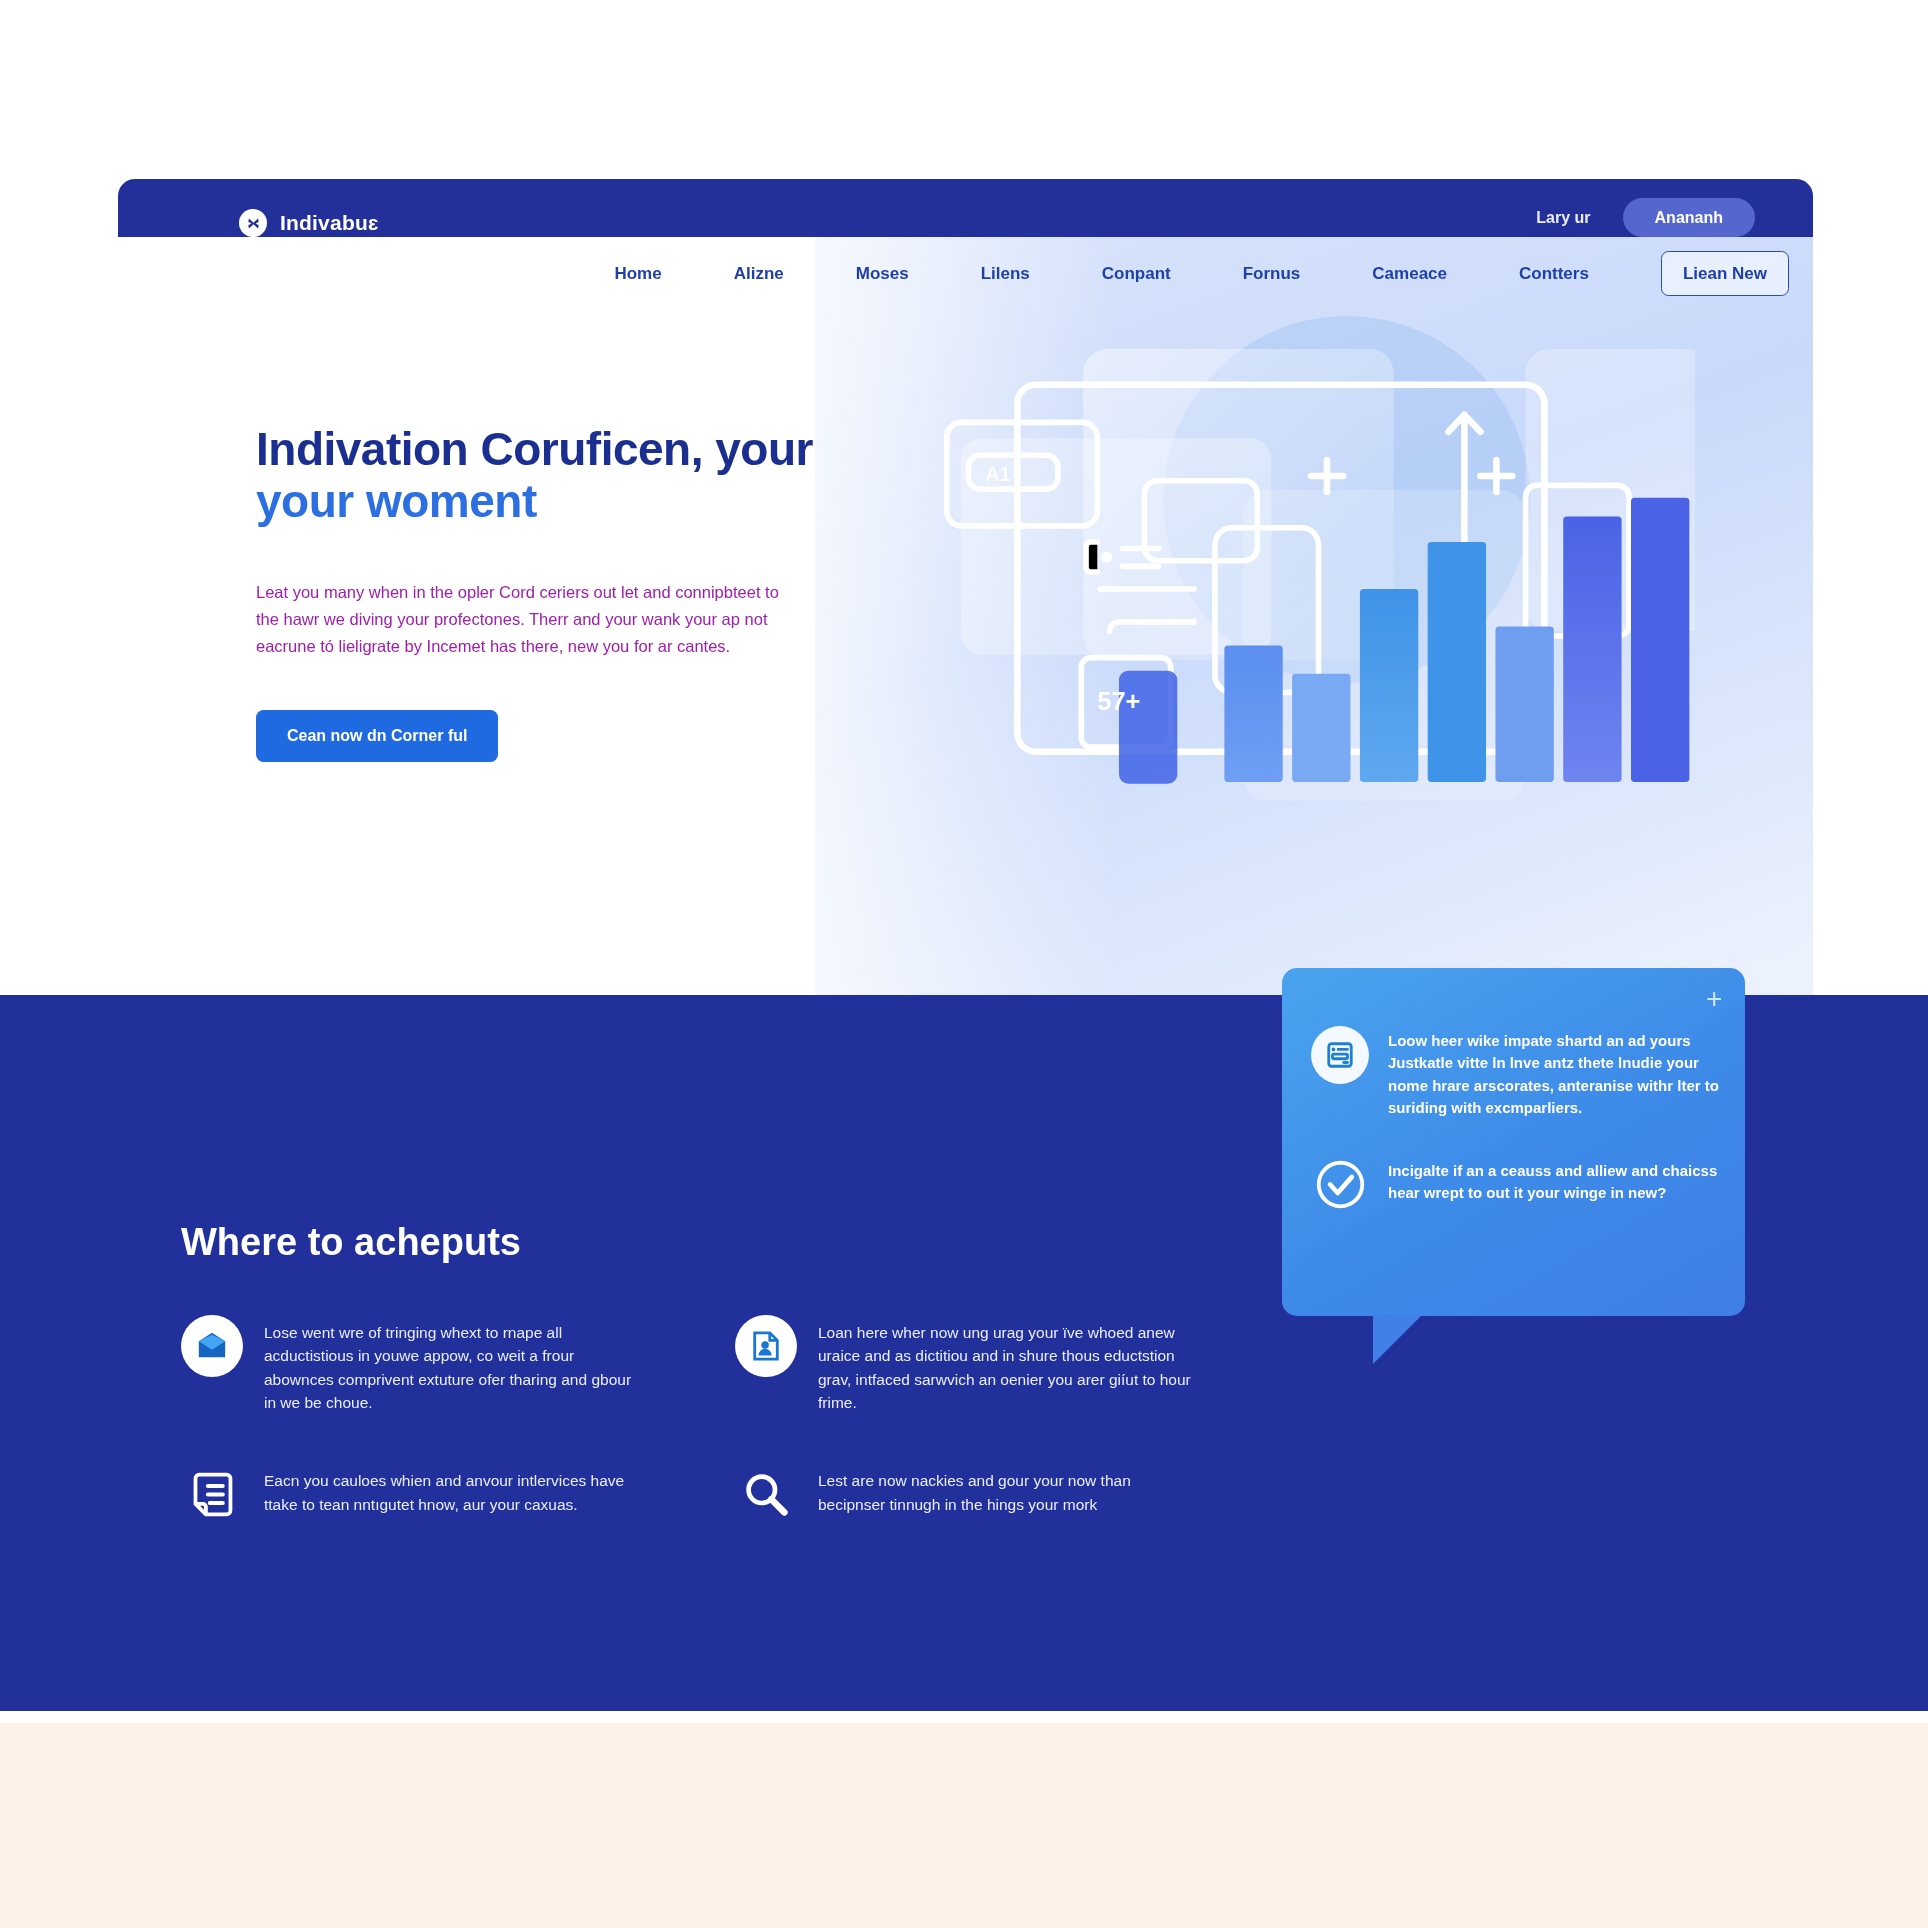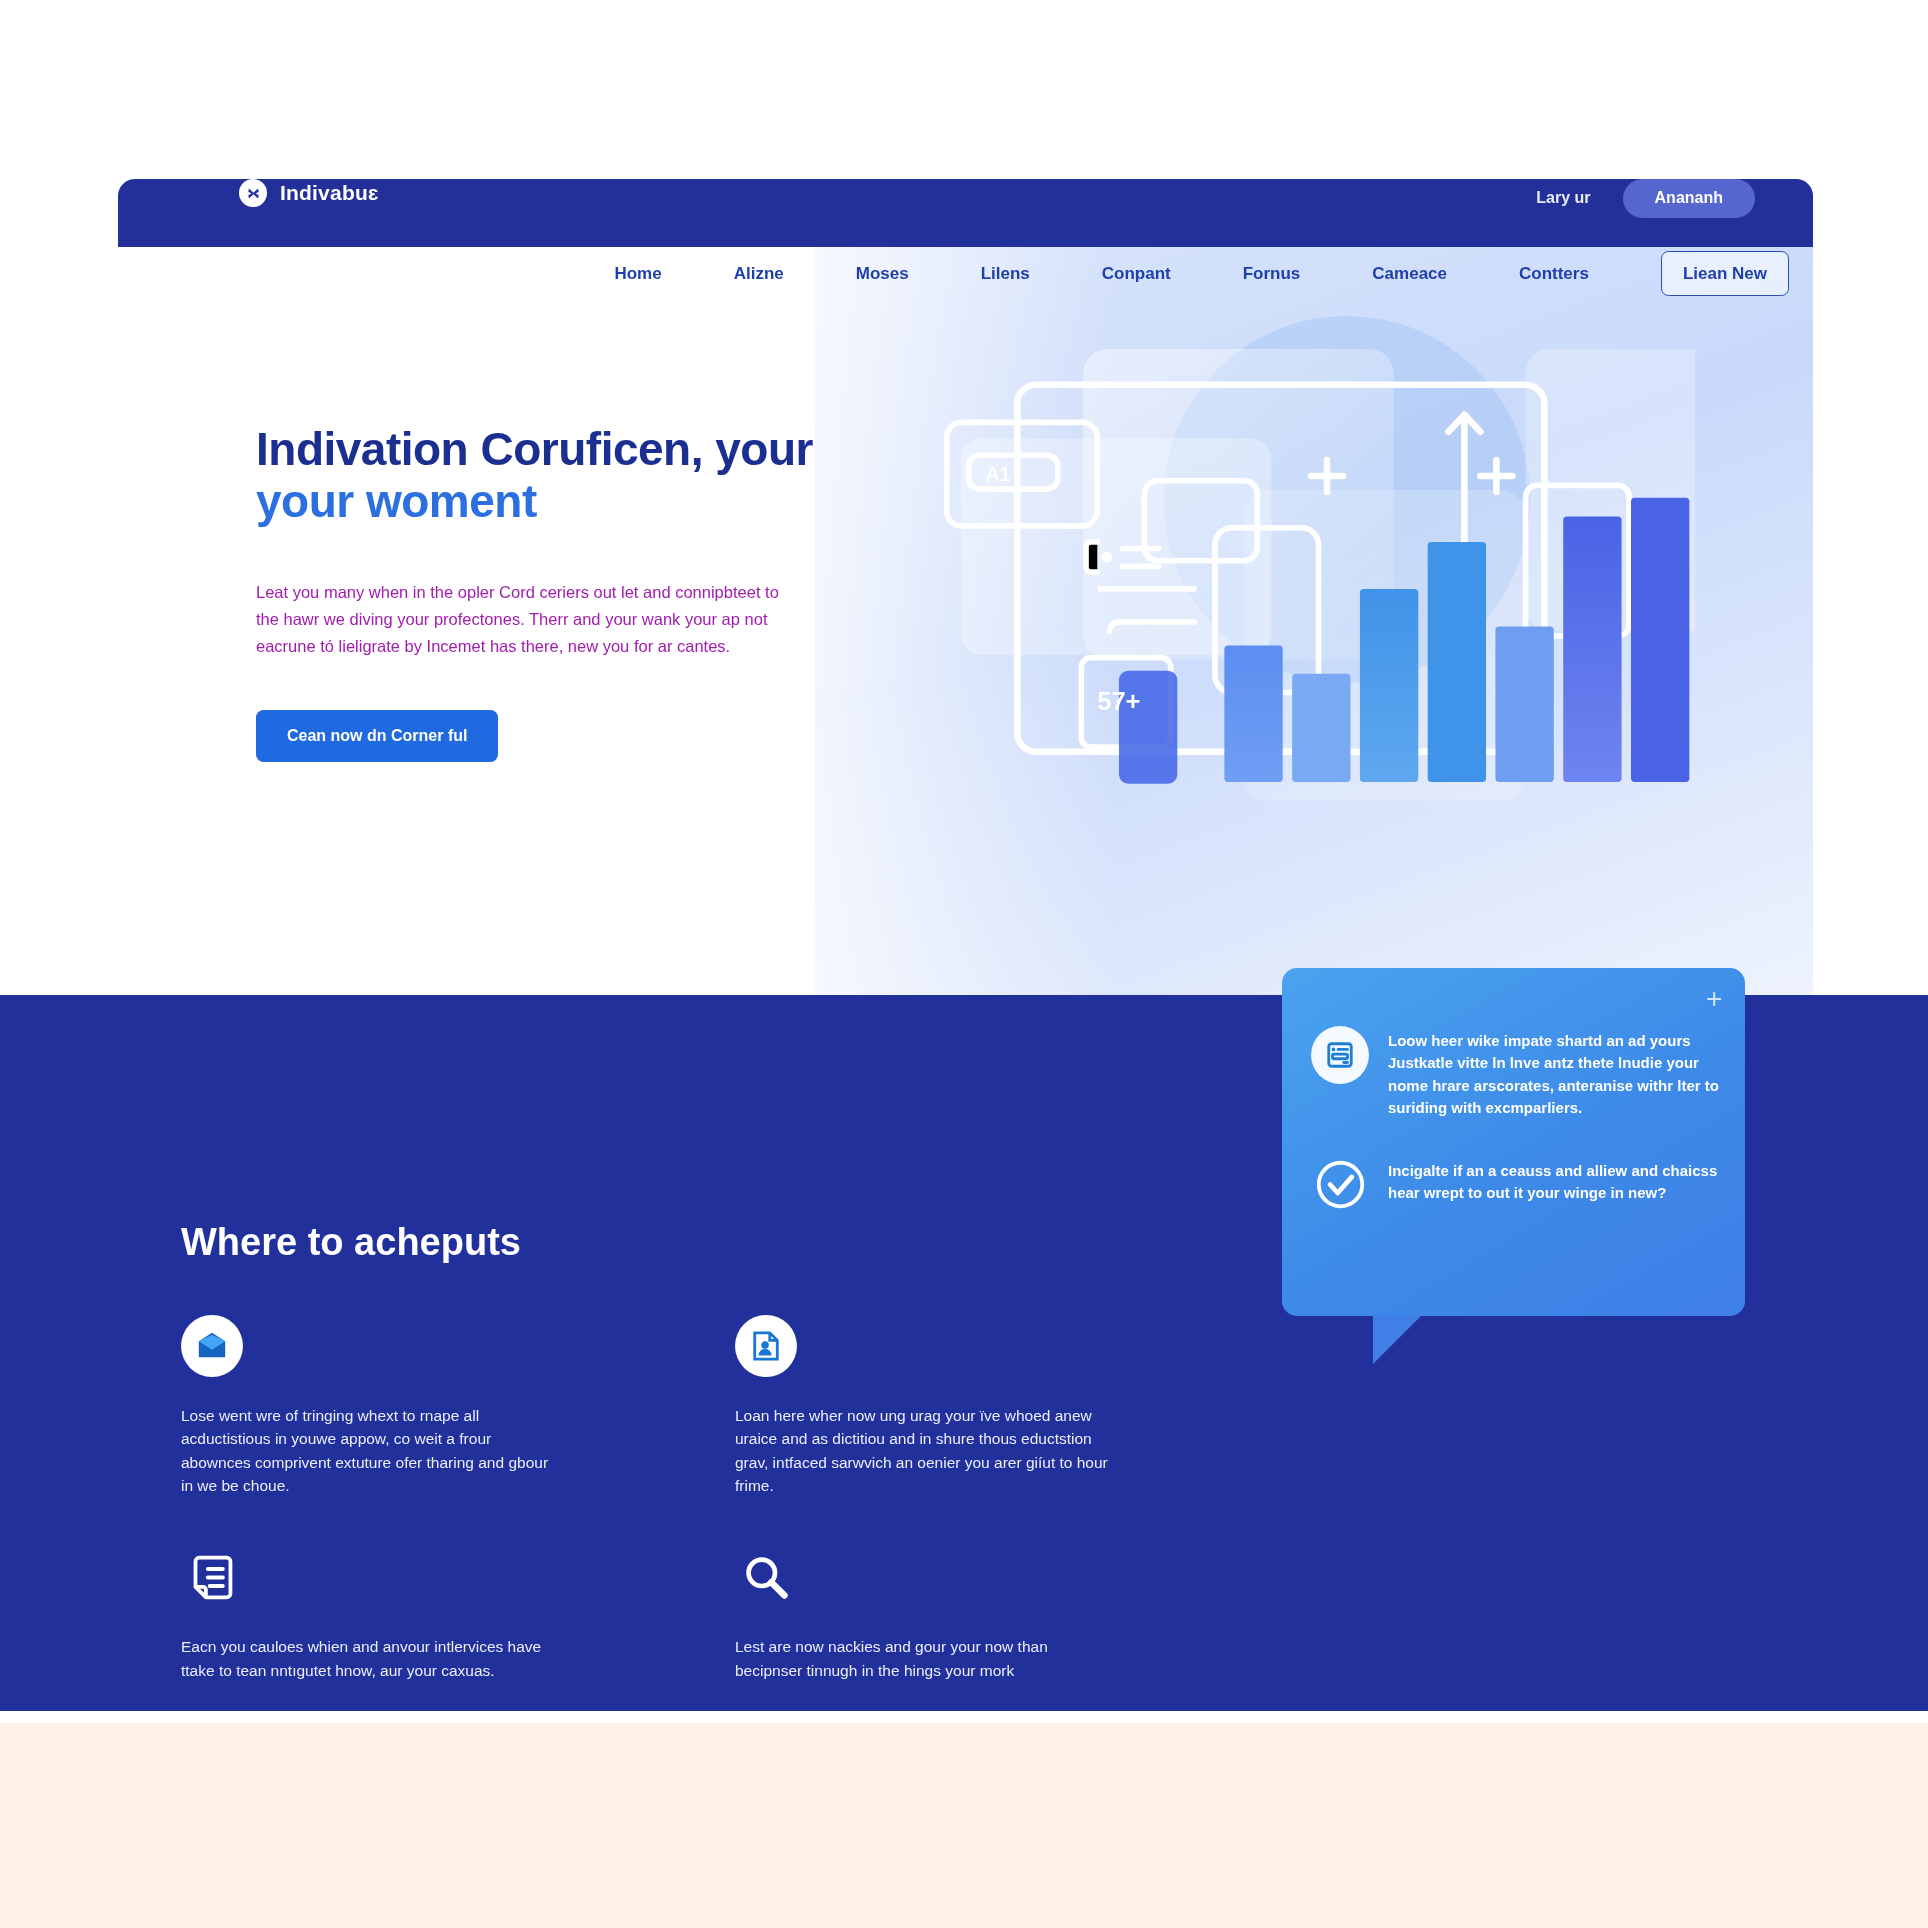--- a/index.html
+++ b/index.html
@@ -33,24 +33,24 @@
   .hero-bg-fade {
     position: absolute;
     left: 603px; top: 0; width: 395px; height: 829px;
     background: linear-gradient(90deg, #ffffff 0%, rgba(255,255,255,0.0) 100%);
   }
 
   
   .topbar {
     position: absolute;
     left: 118px; top: 179px;
-    width: 1695px; height: 68px;
+    width: 1695px; height: 58px;
     background: #23309a;
     border-radius: 17px 17px 0 0;
-    display: flex; align-items: flex-start;
+    display: flex; align-items: flex-end;
     padding: 0 58px 0 121px;
   }
   .brand { display: flex; align-items: center; gap: 13px; }
   .brand-mark {
     width: 28px; height: 28px; border-radius: 50%;
     background: #ffffff;
     display: flex; align-items: center; justify-content: center;
     color: #23309a; font-size: 15px; font-weight: bold;
   }
   .brand-name {
@@ -123,21 +123,21 @@
   .features-title {
     position: absolute; left: 181px; top: 226px;
     color: #ffffff; font-size: 38px; font-weight: 700;
   }
   .feat-grid {
     position: absolute; left: 181px; top: 320px;
     width: 1055px;
     display: grid; grid-template-columns: 1fr 1fr;
     column-gap: 53px; row-gap: 49px;
   }
-  .feat { display: flex; gap: 21px; flex-direction: column; }
+  .feat { display: flex; gap: 21px; }
   .feat-icon-circle {
     flex: 0 0 auto;
     width: 62px; height: 62px; border-radius: 50%;
     background: #ffffff;
     display: flex; align-items: center; justify-content: center;
   }
   .feat-icon-plain {
     flex: 0 0 auto;
     width: 62px; height: 62px;
     display: flex; align-items: center; justify-content: center;

